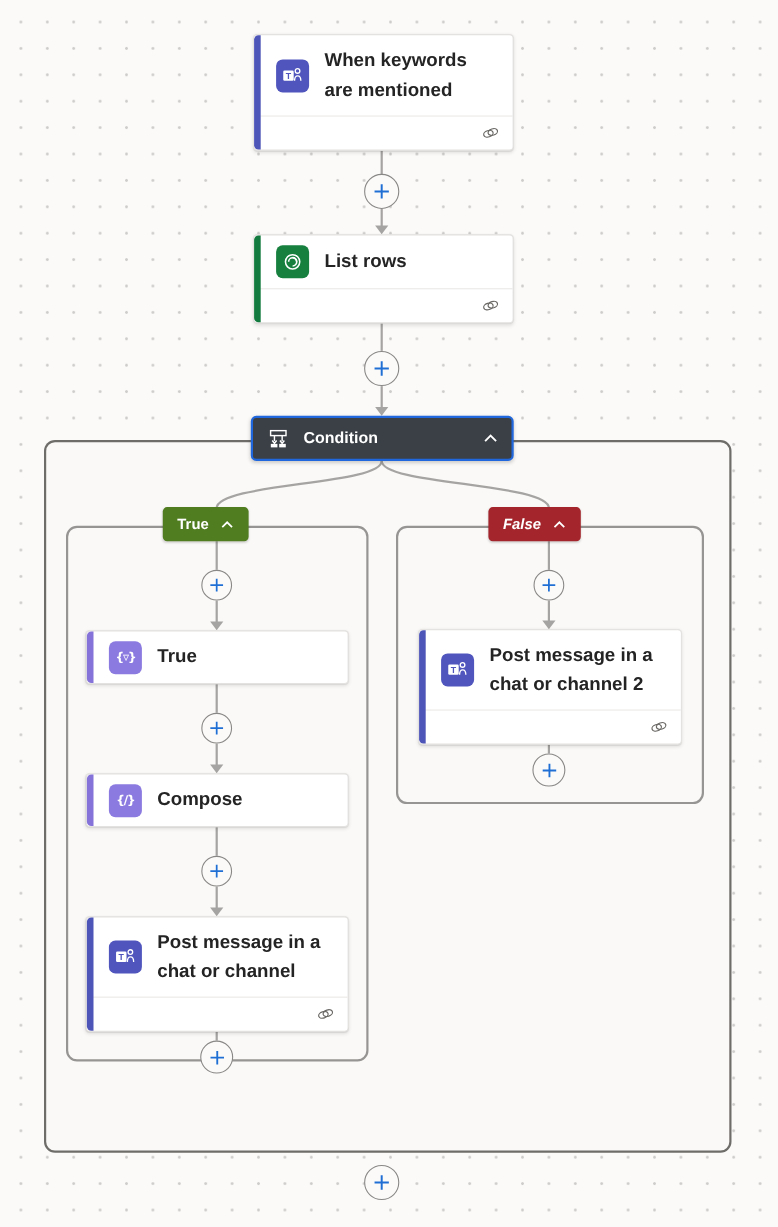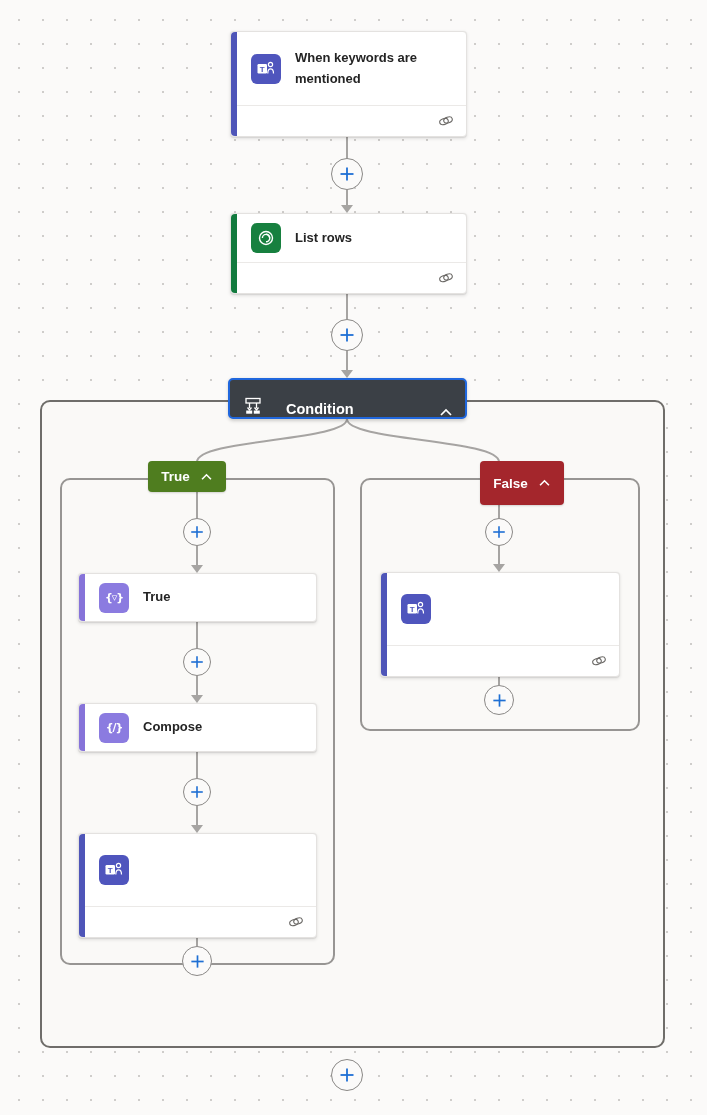--- a/index.html
+++ b/index.html
@@ -40,21 +40,21 @@
   }
   .card .accent{
     position:absolute;left:0;top:0;bottom:0;width:6px;
     border-radius:4px 0 0 4px;
   }
   .card-header{
     flex:1;display:flex;align-items:center;
     padding:0 12px 0 20px;gap:14px;
   }
   .card-title{
-    font-size:13px;font-weight:700;color:#242424;line-height:1.55;
+    font-size:17px;font-weight:700;color:#242424;line-height:1.55;
   }
   .card-footer{
     height:30px;border-top:1px solid #ebe9e7;
     display:flex;align-items:center;justify-content:flex-end;
     padding:0 12px;
   }
   .app-icon{
     width:30px;height:30px;border-radius:6px;flex:0 0 30px;
     display:flex;align-items:center;justify-content:center;
   }
@@ -62,21 +62,21 @@
     color:#ffffff;font-size:11px;font-weight:700;letter-spacing:-1px;
     font-family:"DejaVu Sans",sans-serif;
   }
   
   .condition{
     position:absolute;
     background:#3b4046;
     border:2px solid #2067dd;
     border-radius:5px;
     box-sizing:border-box;
-    display:flex;align-items:flex-end;gap:22px;
+    display:flex;align-items:center;gap:12px;
     padding:0 12px;
     z-index:5;cursor:pointer;
     box-shadow:0 1.6px 3.6px rgba(0,0,0,.18);
   }
   .condition-title{color:#ffffff;font-size:14.5px;font-weight:700;}
   .spacer{flex:1;}
   
   .branch-label{
     position:absolute;
     border-radius:4px;
@@ -255,38 +255,39 @@
     <span class="accent" style="background:#4e55b8;"></span>
     <div class="card-header">
       <span class="app-icon" style="background:#4f55bd;">
         <svg width="20" height="20" viewBox="0 0 20 20">
           <rect x="1.5" y="5" width="9.5" height="9.5" rx="1.2" fill="#ffffff"></rect>
           <text x="6.2" y="12.6" font-size="8" font-weight="bold" fill="#4f55bd" text-anchor="middle" font-family="Liberation Sans,sans-serif">T</text>
           <circle cx="14.5" cy="5.5" r="2.1" fill="none" stroke="#ffffff" stroke-width="1.2"></circle>
           <path d="M11.8 14.5 c0-3 1.2-4.6 2.8-4.6 c1.6 0 2.9 1.6 2.9 4.6" fill="none" stroke="#ffffff" stroke-width="1.2"></path>
         </svg>
       </span>
+      <span class="card-title">Post message in a chat or channel</span>
     </div>
     <div class="card-footer">
       <svg width="16" height="12" viewBox="0 0 16 12">
         <ellipse cx="6" cy="6.6" rx="4.4" ry="2.9" fill="none" stroke="#6b6966" stroke-width="1.1" transform="rotate(-18 6 6.6)"></ellipse>
         <ellipse cx="10" cy="5" rx="4.4" ry="2.9" fill="none" stroke="#6b6966" stroke-width="1.1" transform="rotate(-18 10 5)"></ellipse>
       </svg>
     </div>
   </div>
 
   <div class="vline" style="left:196px;top:938px;height:8px;"></div>
   <div class="plus-btn" style="left:182px;top:946px;width:30px;height:30px;">
     <svg width="17" height="17" viewBox="0 0 18 18">
       <line x1="9" y1="2.5" x2="9" y2="15.5" stroke="#1f6fd4" stroke-width="1.8"></line>
       <line x1="2.5" y1="9" x2="15.5" y2="9" stroke="#1f6fd4" stroke-width="1.8"></line>
     </svg>
   </div>
 
-  <div class="branch-label" style="left:480px;top:461px;width:84px;height:44px;background:#a4262c;">
+  <div class="branch-label" style="left:444px;top:461px;width:84px;height:31px;background:#a4262c;font-style:italic;">
     <span>False</span>
     <svg width="13" height="8" viewBox="0 0 14 9">
       <polyline points="2,7 7,2 12,7" fill="none" stroke="#ffffff" stroke-width="1.8"></polyline>
     </svg>
   </div>
 
   <div class="vline" style="left:498px;top:492px;height:26px;"></div>
   <div class="plus-btn" style="left:485px;top:518px;width:28px;height:28px;">
     <svg width="16" height="16" viewBox="0 0 18 18">
       <line x1="9" y1="2.5" x2="9" y2="15.5" stroke="#1f6fd4" stroke-width="1.8"></line>
@@ -300,20 +301,21 @@
     <span class="accent" style="background:#4e55b8;"></span>
     <div class="card-header">
       <span class="app-icon" style="background:#4f55bd;">
         <svg width="20" height="20" viewBox="0 0 20 20">
           <rect x="1.5" y="5" width="9.5" height="9.5" rx="1.2" fill="#ffffff"></rect>
           <text x="6.2" y="12.6" font-size="8" font-weight="bold" fill="#4f55bd" text-anchor="middle" font-family="Liberation Sans,sans-serif">T</text>
           <circle cx="14.5" cy="5.5" r="2.1" fill="none" stroke="#ffffff" stroke-width="1.2"></circle>
           <path d="M11.8 14.5 c0-3 1.2-4.6 2.8-4.6 c1.6 0 2.9 1.6 2.9 4.6" fill="none" stroke="#ffffff" stroke-width="1.2"></path>
         </svg>
       </span>
+      <span class="card-title">Post message in a chat or channel 2</span>
     </div>
     <div class="card-footer">
       <svg width="16" height="12" viewBox="0 0 16 12">
         <ellipse cx="6" cy="6.6" rx="4.4" ry="2.9" fill="none" stroke="#6b6966" stroke-width="1.1" transform="rotate(-18 6 6.6)"></ellipse>
         <ellipse cx="10" cy="5" rx="4.4" ry="2.9" fill="none" stroke="#6b6966" stroke-width="1.1" transform="rotate(-18 10 5)"></ellipse>
       </svg>
     </div>
   </div>
 
   <div class="vline" style="left:498px;top:677px;height:8px;"></div>

